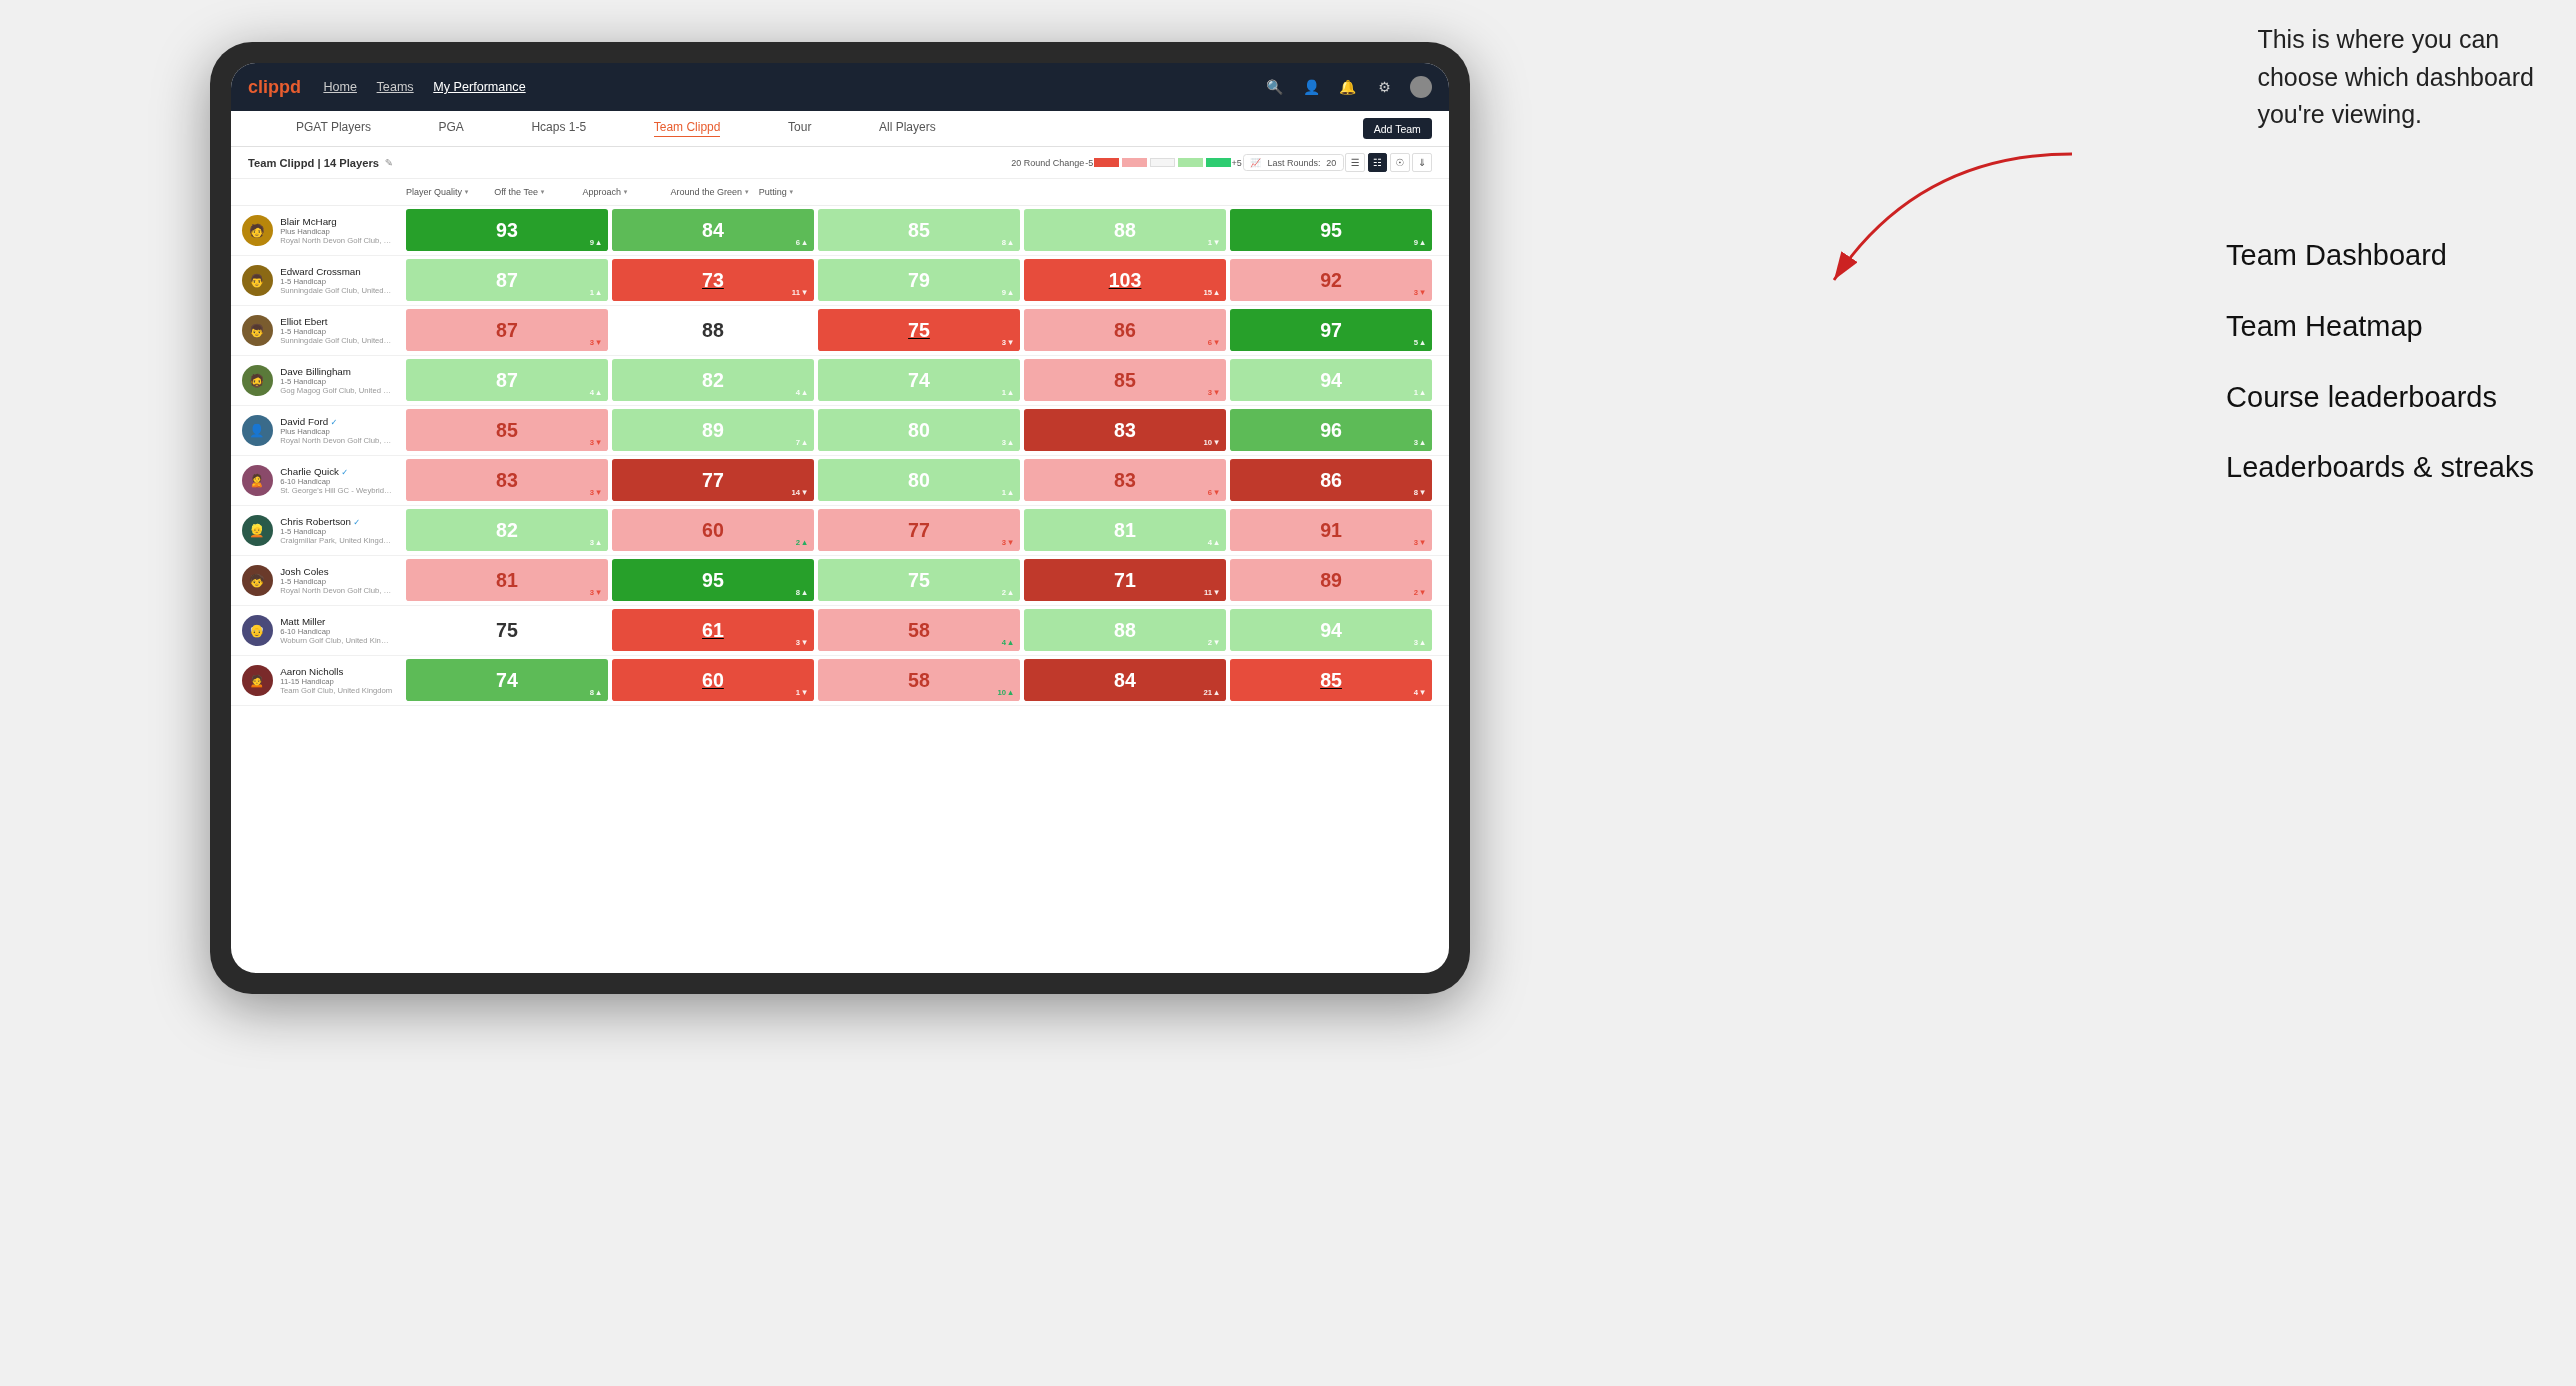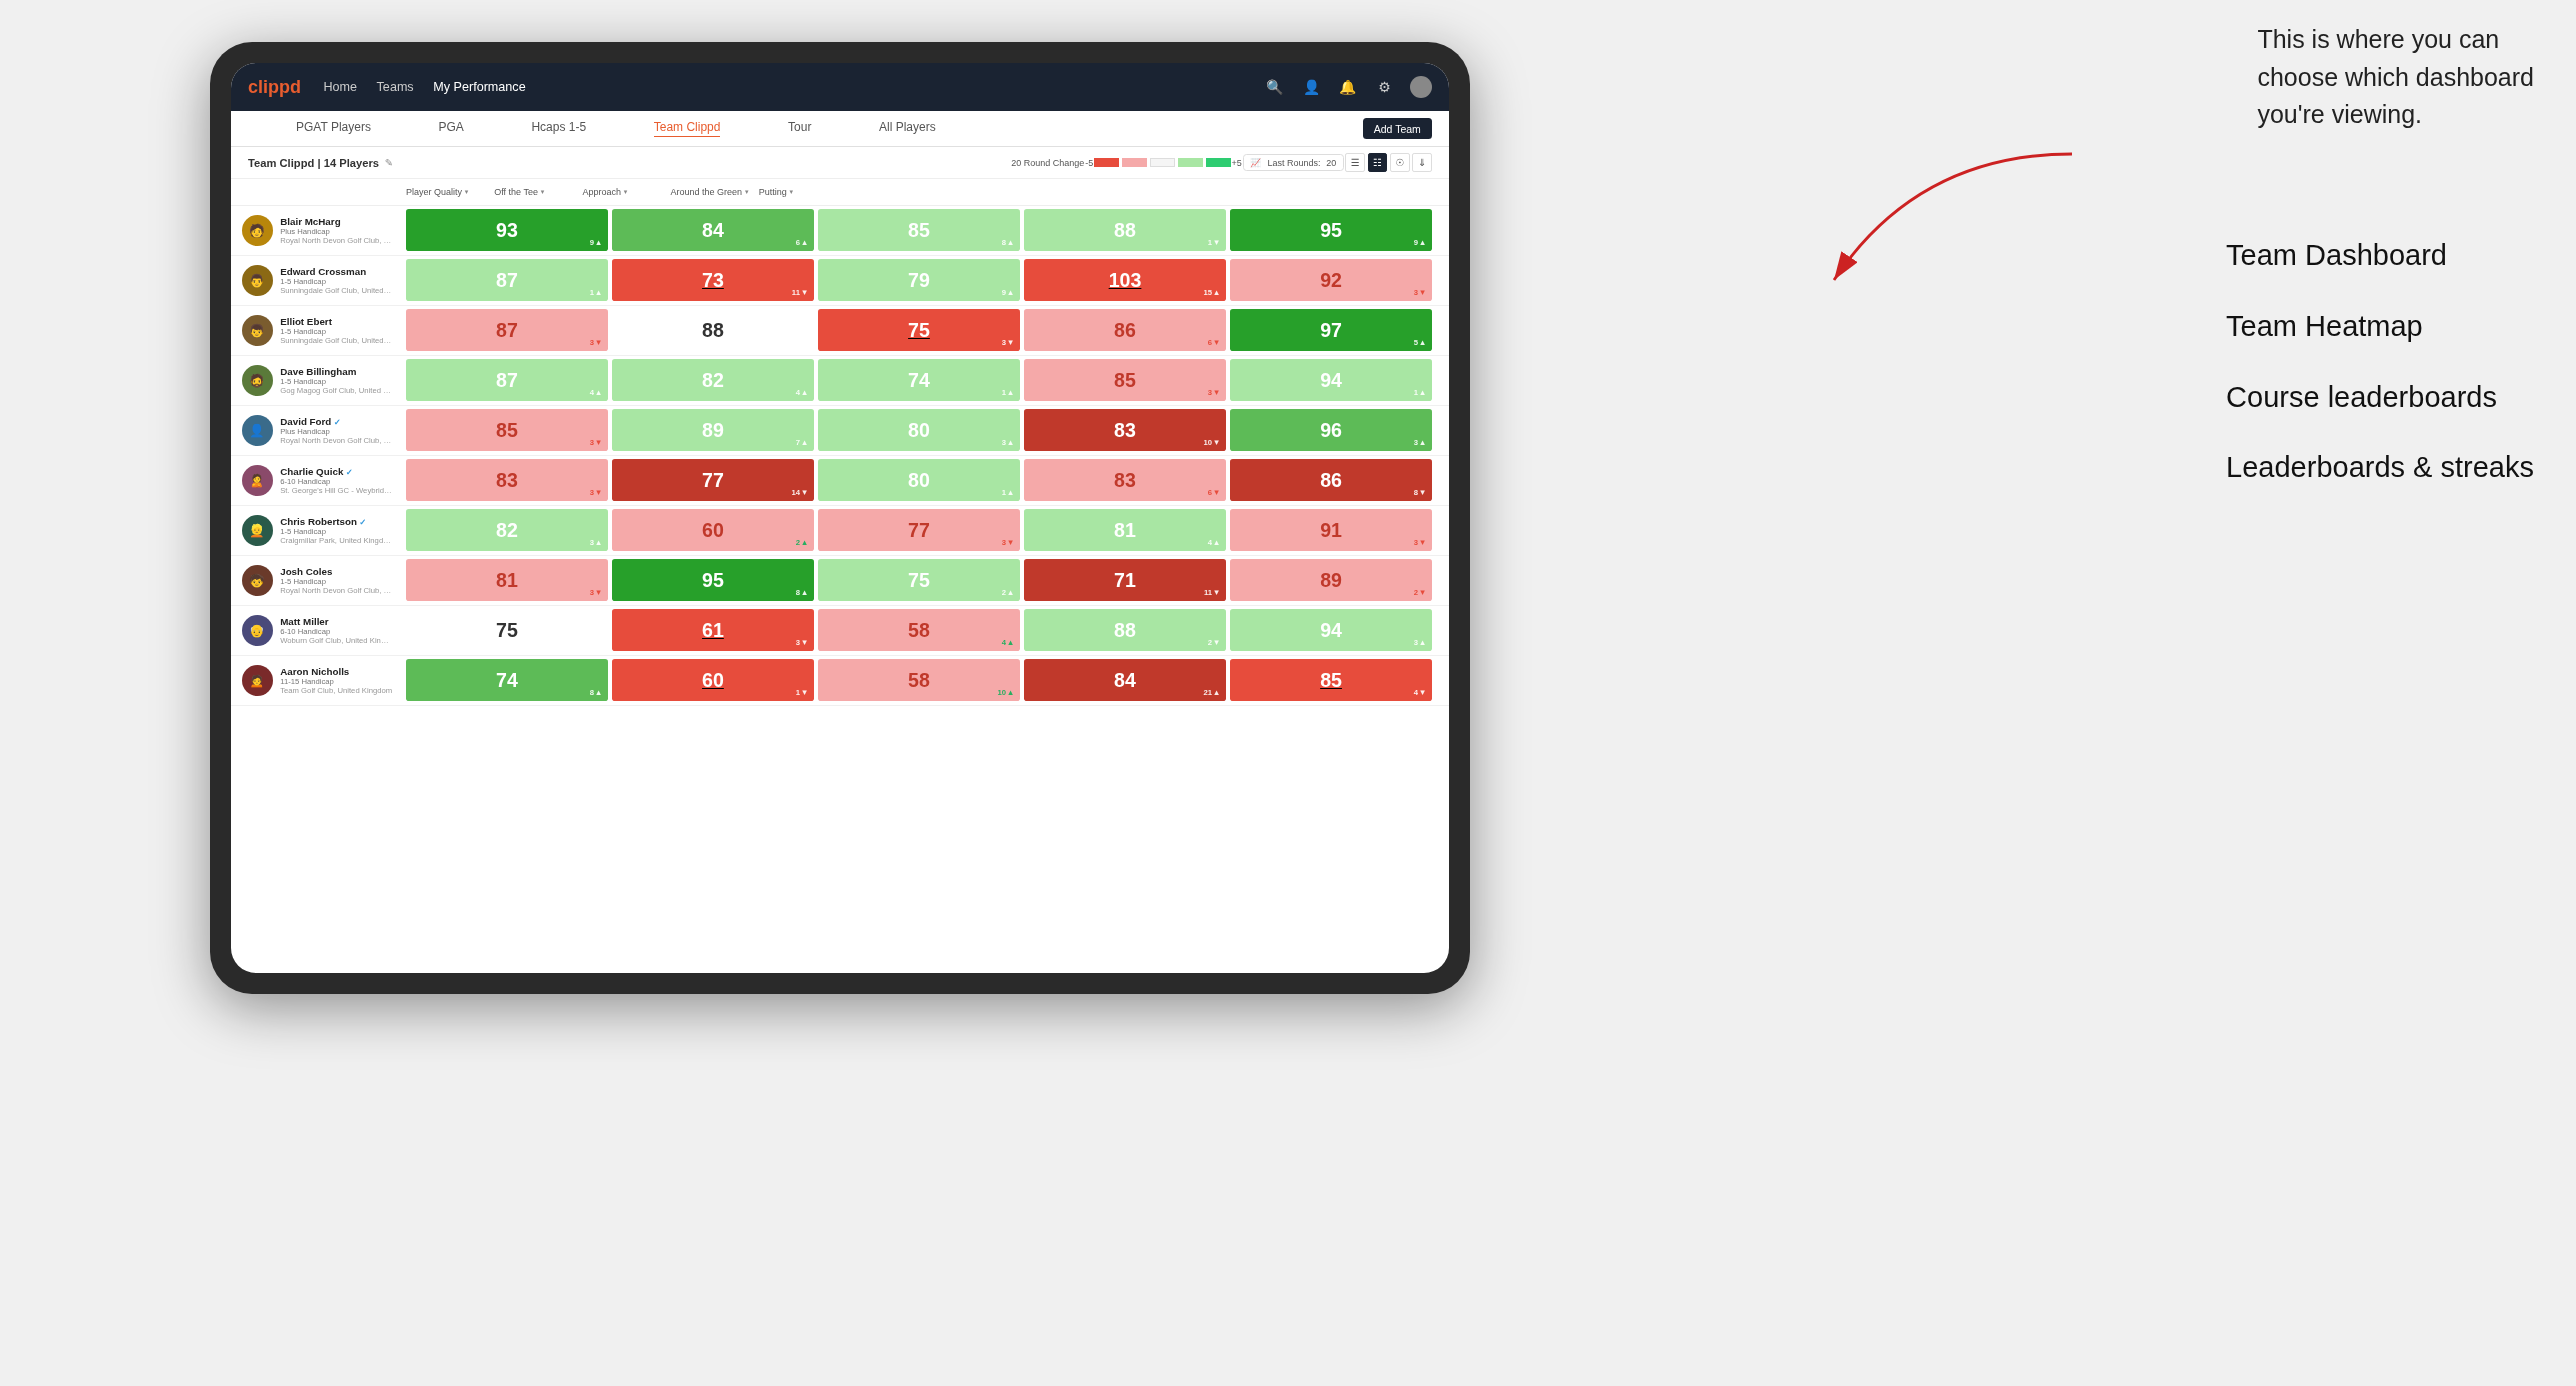--- a/index.html
+++ b/index.html
@@ -82,20 +82,21 @@
     .nav-links {
       display: flex;
       gap: 19.6px;
       flex: 1;
     }
 
     .nav-link {
       color: #ccc;
       font-size: 12.6px;
       cursor: pointer;
+      text-decoration: underline;
     }
 
     .nav-link.active {
       color: #fff;
     }
 
     .nav-icons {
       display: flex;
       gap: 14px;
       align-items: center;
@@ -328,21 +329,21 @@
       font-size: 12.6px;
       color: #666;
     }
 
     .player-details {
       flex: 1;
     }
 
     .player-name {
       font-size: 9.8px;
-      font-weight: 700;
+      font-weight: 400;
       color: #222;
     }
 
     .player-name .verified {
       color: #3498db;
       font-size: 8.4px;
     }
 
     .player-handicap {
       font-size: 7.7px;

